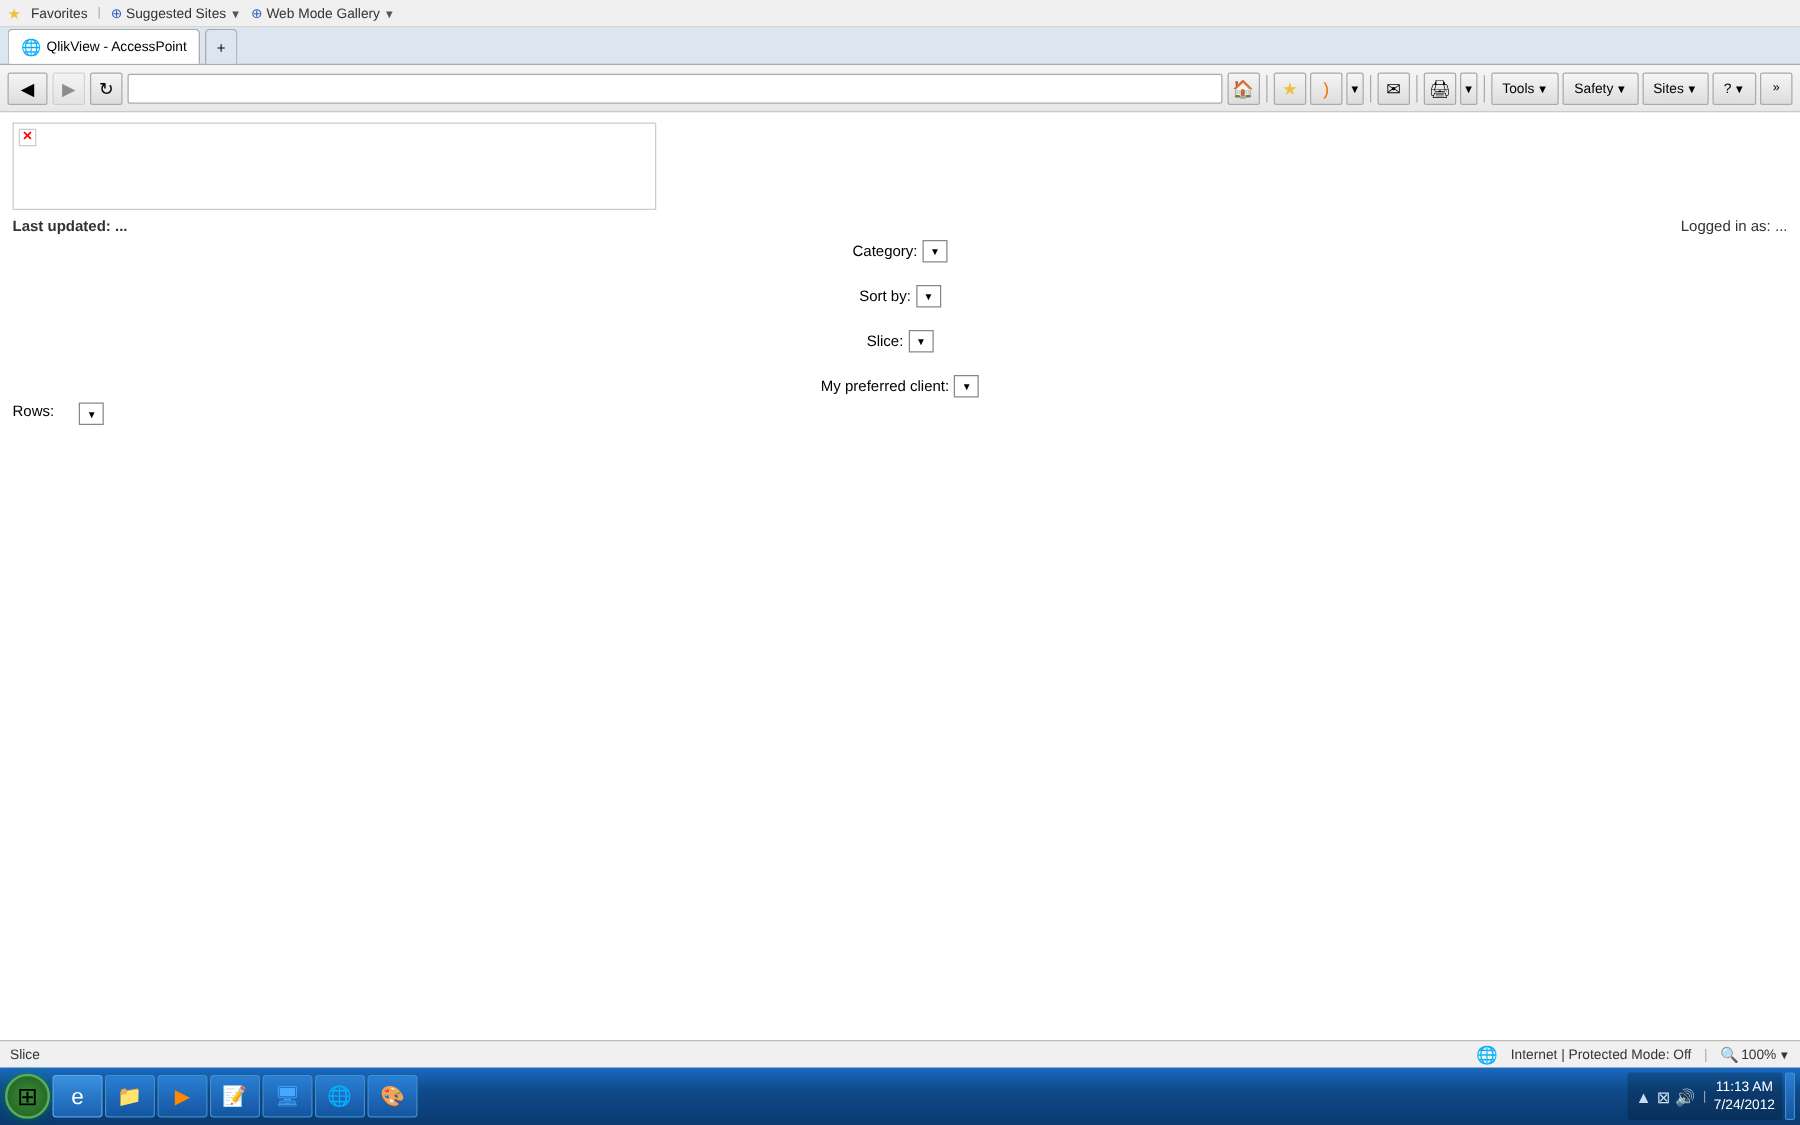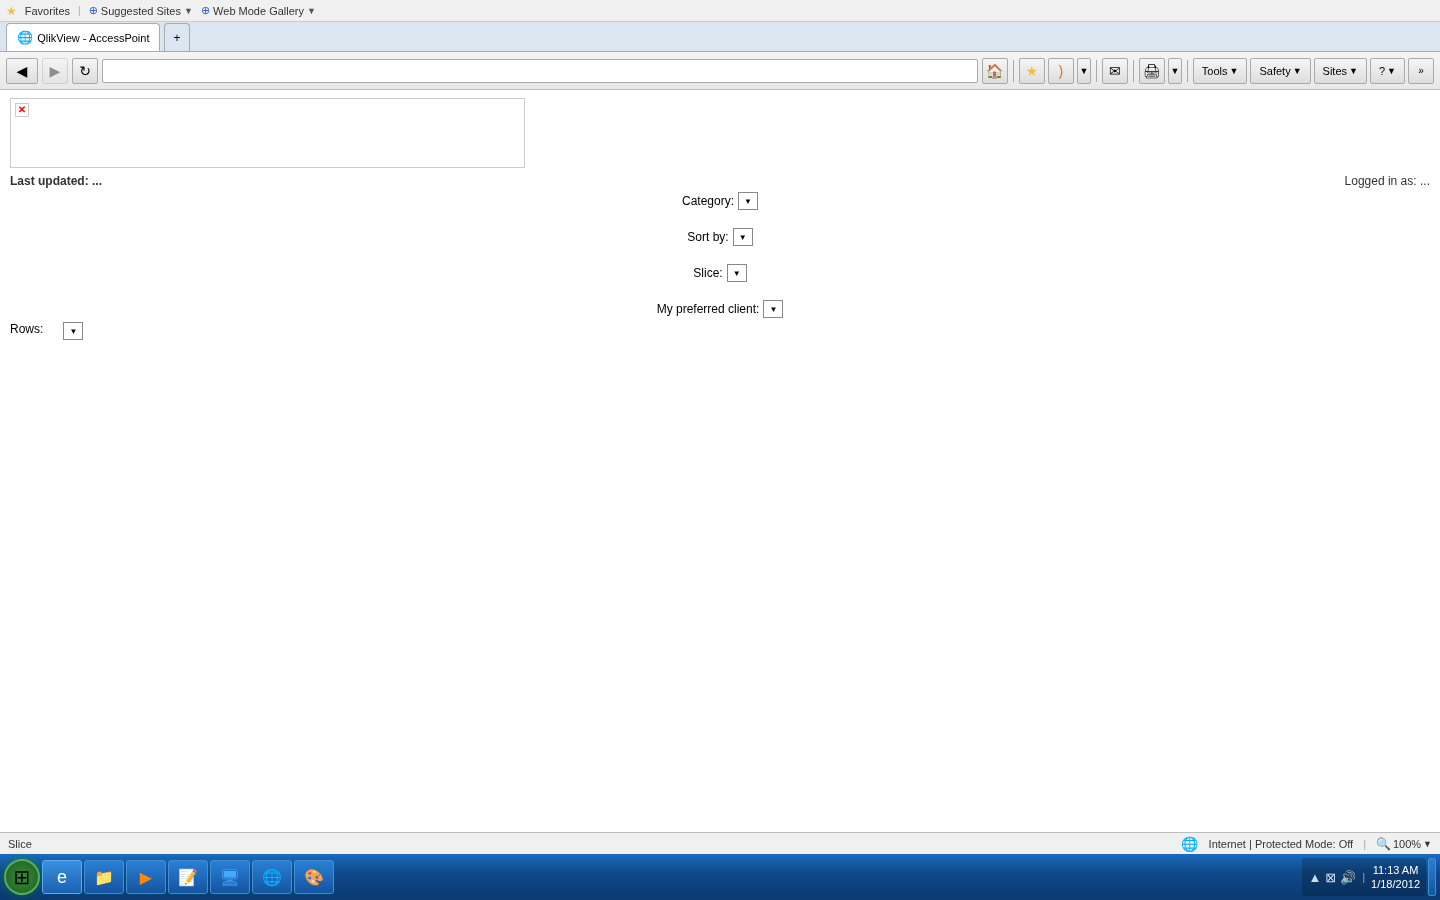--- a/index.html
+++ b/index.html
@@ -476,17 +476,17 @@
 
   <div class="taskbar-spacer"></div>
 
   <div class="sys-tray">
     <span class="sys-icon">▲</span>
     <span class="sys-icon">⊠</span>
     <span class="sys-icon">🔊</span>
     <span style="color:#aaa;font-size:10px;margin:0 2px;">|</span>
     <div class="clock-area">
       <span>11:13 AM</span>
-      <span>1/18/2012</span>
+      <span>7/24/2012</span>
     </div>
   </div>
   <div class="show-desktop"></div>
 </div>
 
 </body></html>

